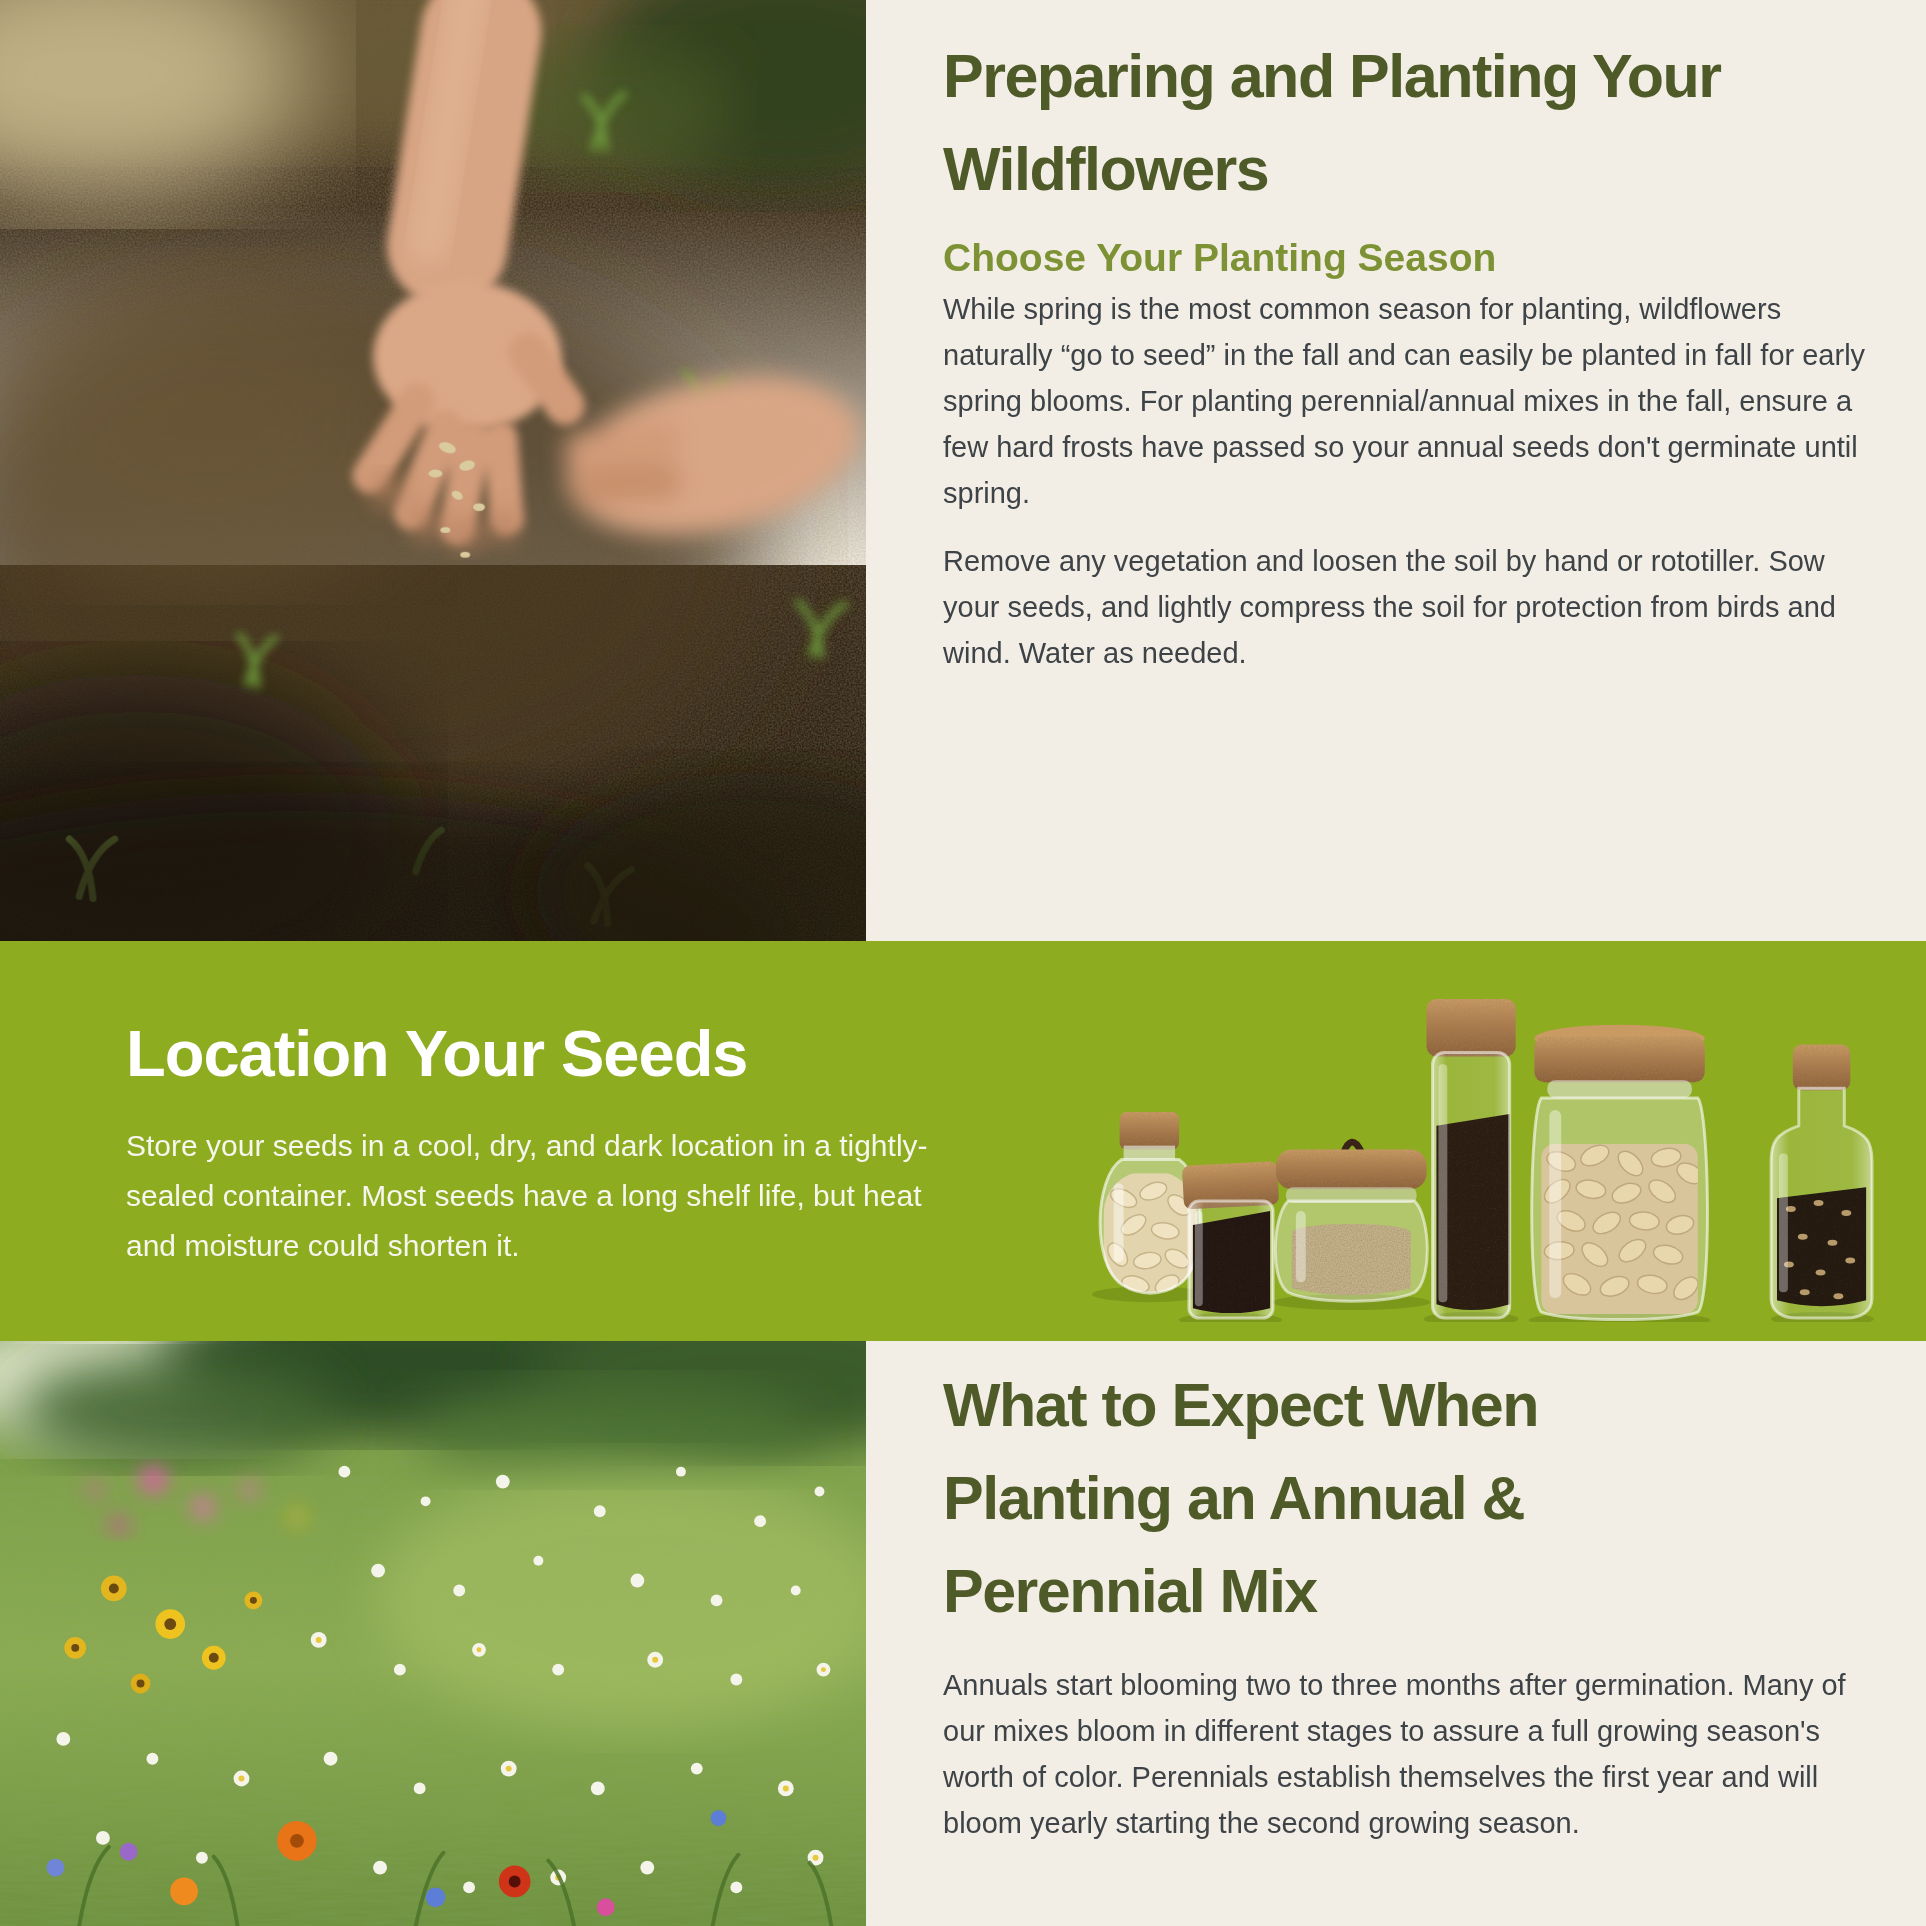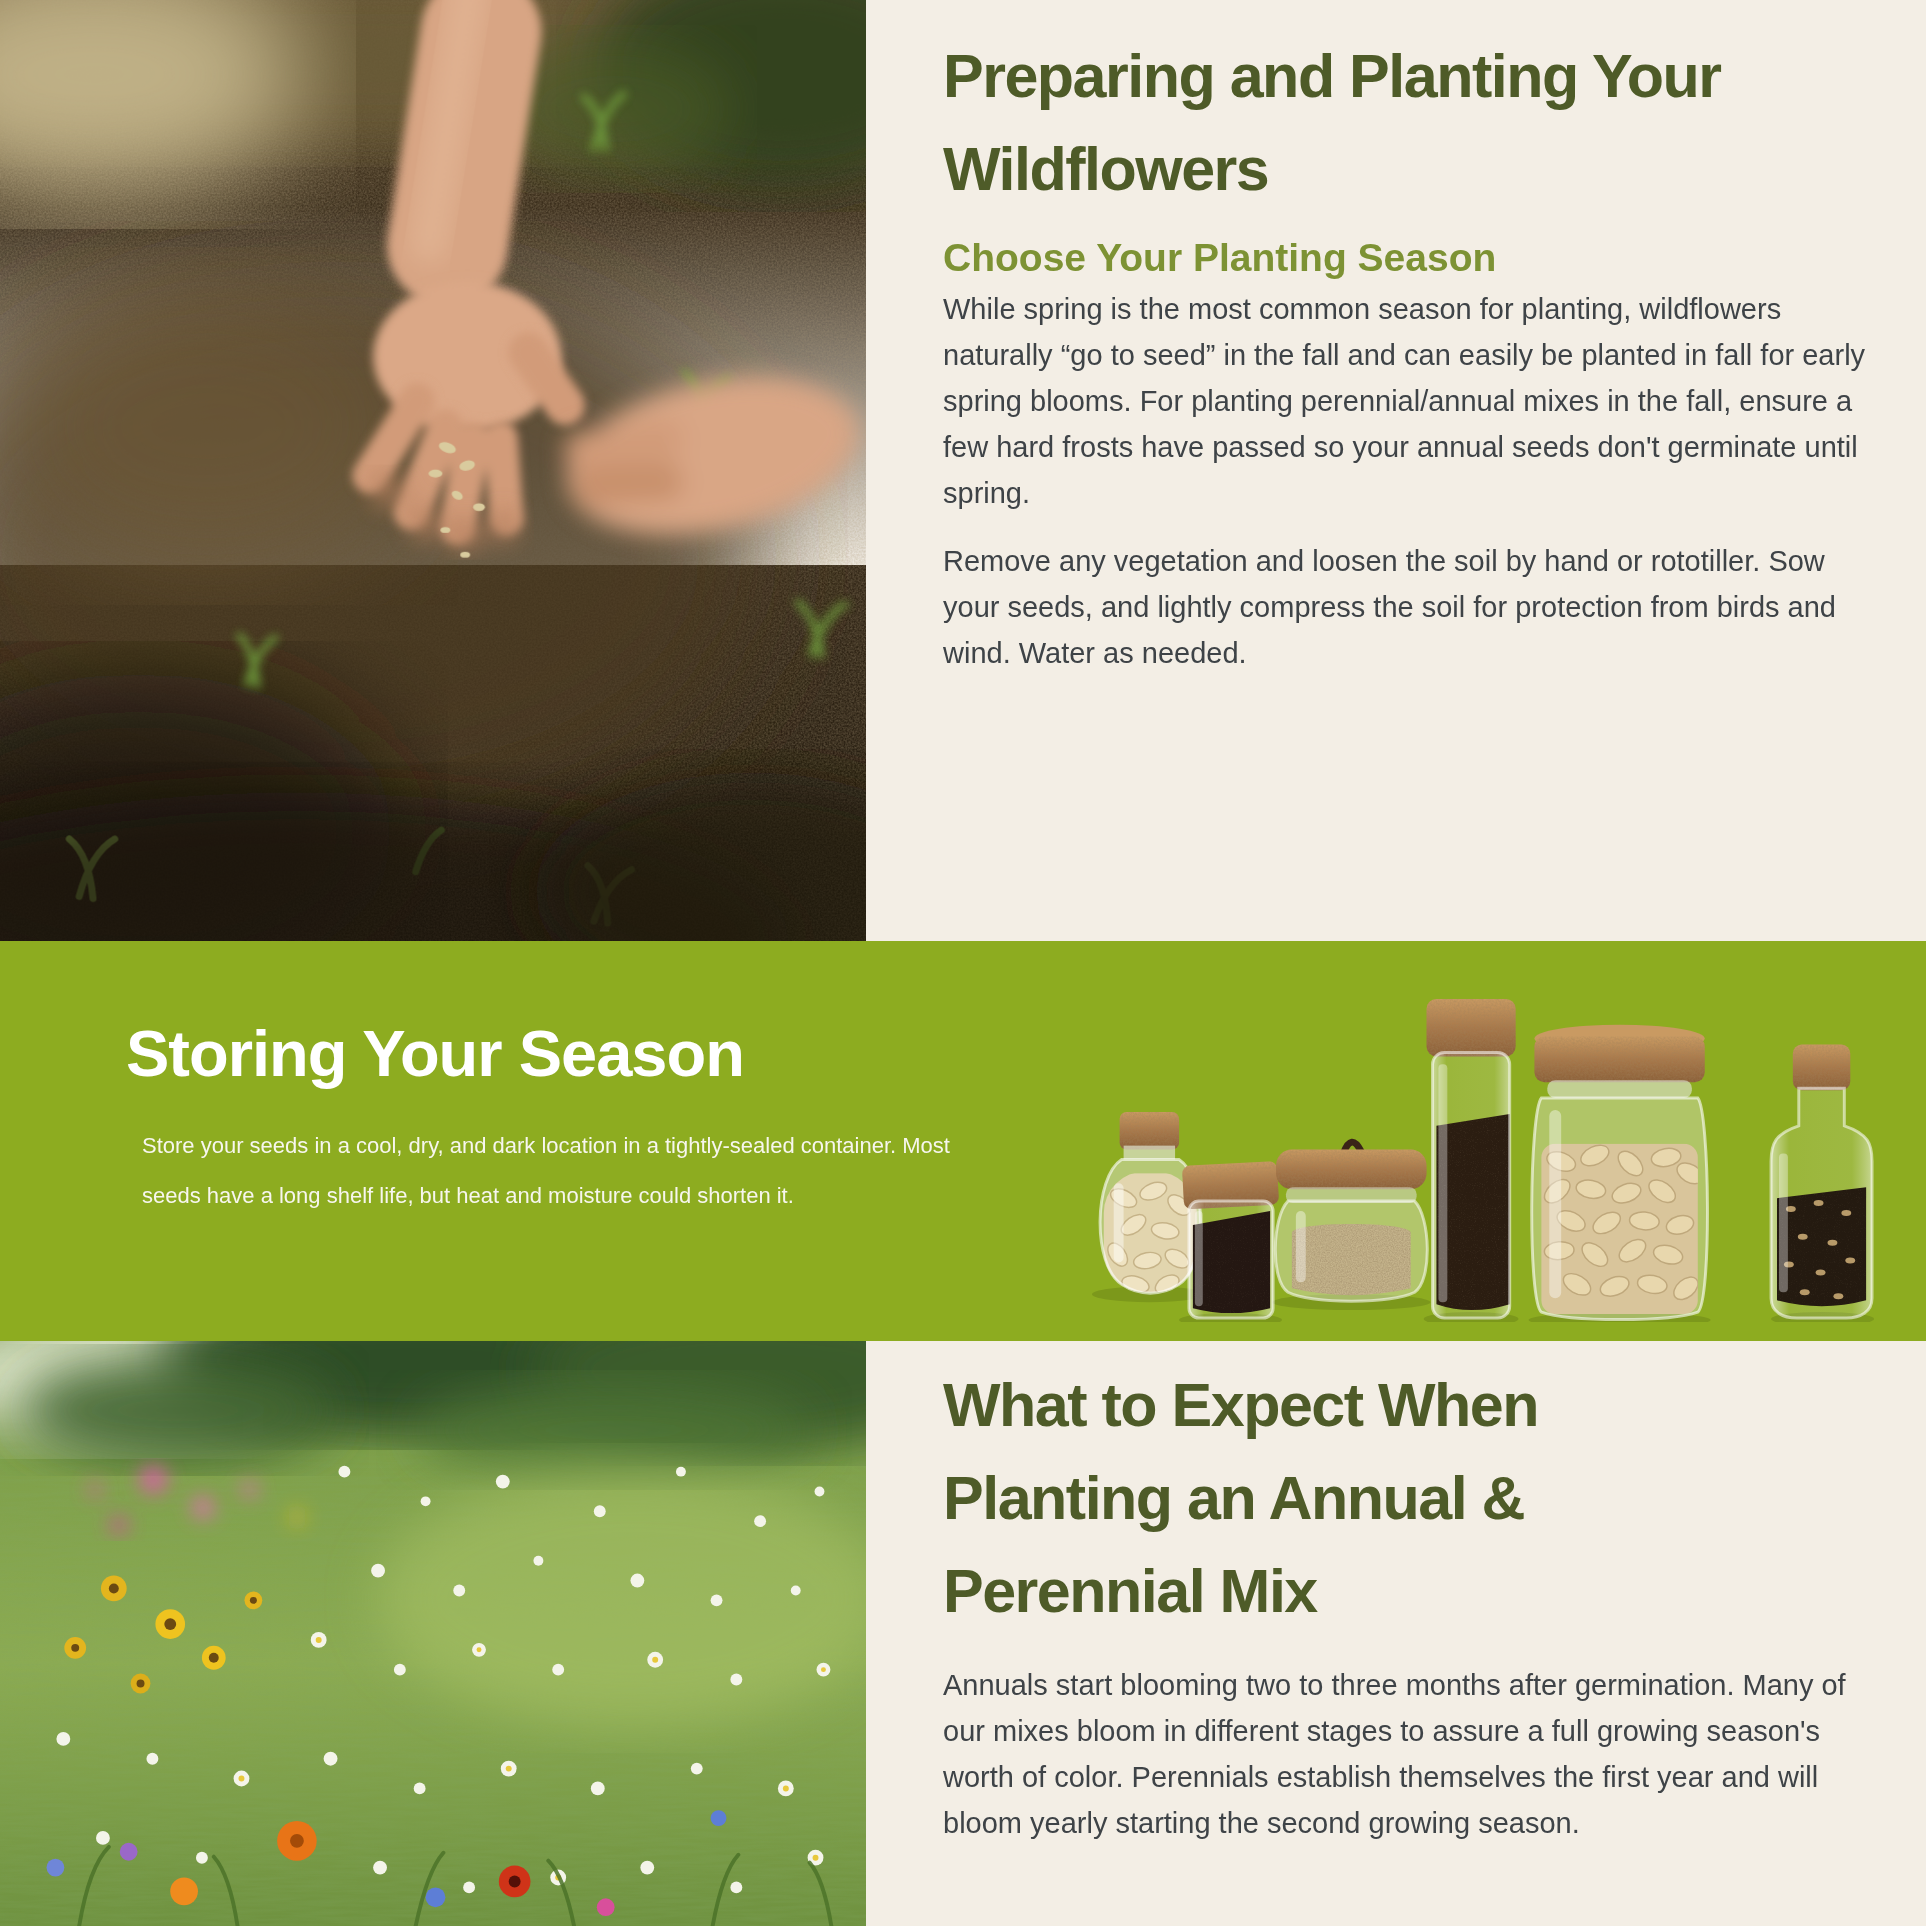--- a/index.html
+++ b/index.html
@@ -39,21 +39,21 @@
   .band {
     position: absolute; left: 0; top: 941px; width: 1927px; height: 401px;
     background: #8dac20;
   }
   .band-text { position: absolute; left: 126px; top: 0; width: 891px; }
   .band-text h2 {
     font-size: 65px; line-height: 75px; font-weight: bold; letter-spacing: -1px;
     color: #ffffff; margin: 75px 0 30px 0;
   }
   .band-text p {
-    font-size: 22px; line-height: 50px; color: #f7f6ee; margin: 16px; max-width: 822px;
+    font-size: 30px; line-height: 50px; color: #f7f6ee; margin: 0; max-width: 822px;
   }
   .jars { position: absolute; left: 1084px; top: 54px; width: 792px; height: 327px; }
   .jars svg { display: block; width: 100%; height: 100%; }
 
   
   .bottom { position: absolute; left: 0; top: 1341px; width: 1927px; height: 585px; }
   .photo-bottom { position: absolute; left: 0; top: 0; width: 866px; height: 585px; overflow: hidden; }
   .panel-bottom {
     position: absolute; left: 866px; top: 0; width: 1060px; height: 429px;
     box-sizing: border-box; padding: 18px 48px 0 77px; background: #f3eee5;
@@ -171,21 +171,21 @@
 
 
       <div class="sub">
         <p>Remove any vegetation and loosen the soil by hand or rototiller. Sow your seeds, and lightly compress the soil for protection from birds and wind. Water as needed.</p>
       </div>
     </div>
   </section>
 
   <section class="band">
     <div class="band-text">
-      <h2>Storing Your Season</h2>
+      <h2>Location Your Seeds</h2>
       <p>Store your seeds in a cool, dry, and dark location in a tightly-sealed container. Most seeds have a long shelf life, but heat and moisture could shorten it.</p>
     </div>
 
     <figure class="jars">
       <svg viewBox="0 0 800 330" preserveAspectRatio="none" aria-hidden="true">
         <defs>
           <linearGradient id="corkg" x1="0" y1="0" x2="0" y2="1">
             <stop offset="0" stop-color="#c99a62"></stop>
             <stop offset="0.5" stop-color="#a8784a"></stop>
             <stop offset="1" stop-color="#8a5f38"></stop>

